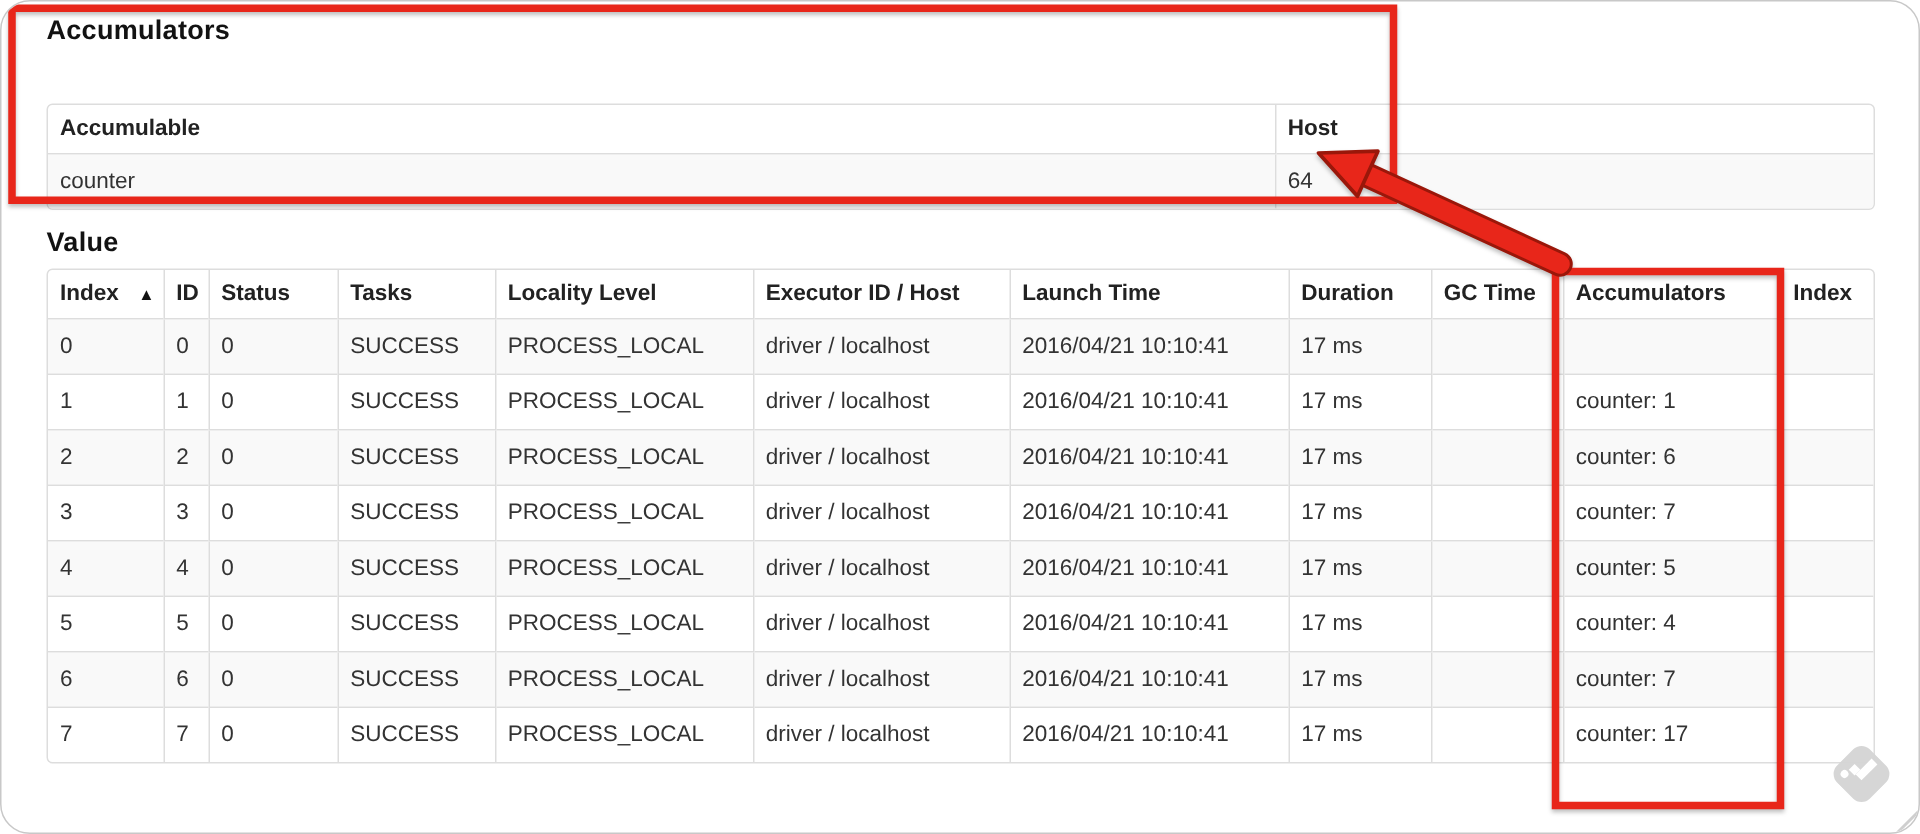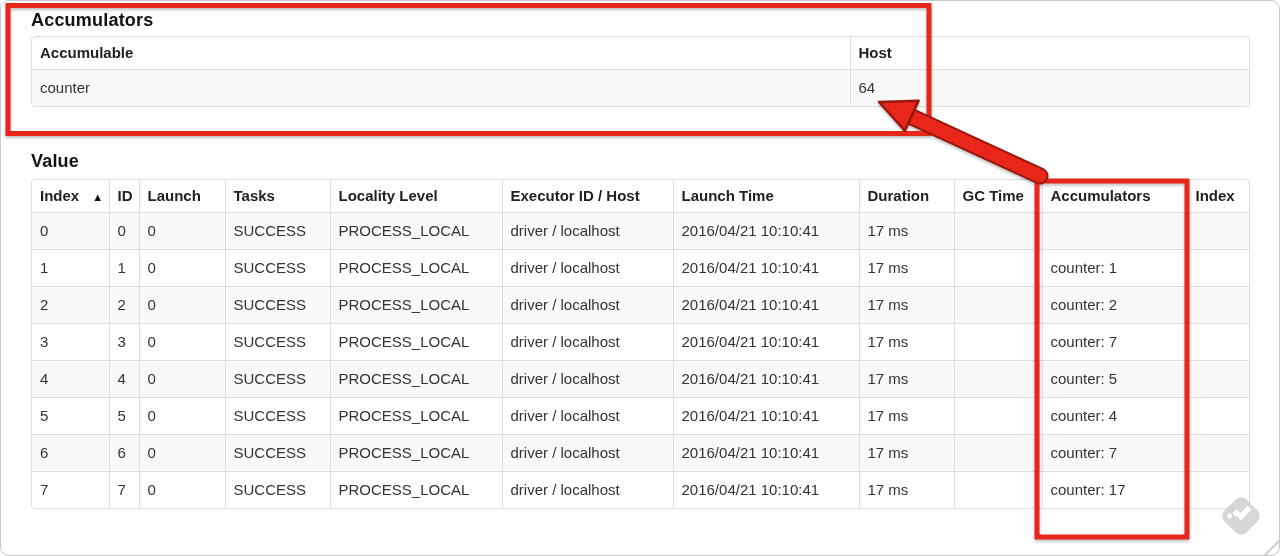--- a/index.html
+++ b/index.html
@@ -1,21 +1,21 @@
 <!DOCTYPE html>
 <html><head>
 <meta charset="utf-8">
 <style>
   html, body { margin: 0; padding: 0; background: #fff; }
   .frame {
     position: relative;
     width: 1278px;
     height: 554px;
     border: 1px solid #c8c8c8;
-    border-radius: 9px;
+    border-radius: 20px;
     background: #fff;
     overflow: hidden;
     font-family: "Liberation Sans", sans-serif;
     color: #333;
   }
   .section-title {
     position: absolute;
     margin: 0;
     font-size: 18px;
     font-weight: bold;
@@ -28,21 +28,21 @@
   .tbl-wrap {
     position: absolute;
     left: 30px;
     width: 1219px;
     border: 1px solid #ddd;
     border-radius: 4px;
     background: #fff;
     overflow: hidden;
     box-sizing: border-box;
   }
-  #acc-wrap   { top: 35px; }
+  #acc-wrap   { top: 68px; }
   #tasks-wrap { top: 178px; }
 
   table {
     border-collapse: collapse;
     table-layout: fixed;
     width: 100%;
     font-size: 15px;
     color: #333;
   }
   th, td {
@@ -125,21 +125,21 @@
           <col style="width: 186px;">
           <col style="width: 95px;">
           <col style="width: 88px;">
           <col style="width: 145px;">
           <col style="width: 62px;">
         </colgroup>
         <thead>
           <tr>
             <th><span>Index</span><span class="sort-icon">▲</span></th>
             <th><span>ID</span></th>
-            <th><span>Launch</span></th>
+            <th><span>Status</span></th>
             <th><span>Tasks</span></th>
             <th><span>Locality Level</span></th>
             <th><span>Executor ID / Host</span></th>
             <th><span>Launch Time</span></th>
             <th><span>Duration</span></th>
             <th><span>GC Time</span></th>
             <th><span>Accumulators</span></th>
             <th><span>Index</span></th>
           </tr>
         </thead>
@@ -173,21 +173,21 @@
           <tr>
             <td>2</td>
             <td>2</td>
             <td>0</td>
             <td>SUCCESS</td>
             <td>PROCESS_LOCAL</td>
             <td>driver / localhost</td>
             <td>2016/04/21 10:10:41</td>
             <td>17 ms</td>
             <td></td>
-            <td>counter: 2</td>
+            <td>counter: 6</td>
             <td></td>
           </tr>
           <tr>
             <td>3</td>
             <td>3</td>
             <td>0</td>
             <td>SUCCESS</td>
             <td>PROCESS_LOCAL</td>
             <td>driver / localhost</td>
             <td>2016/04/21 10:10:41</td>

